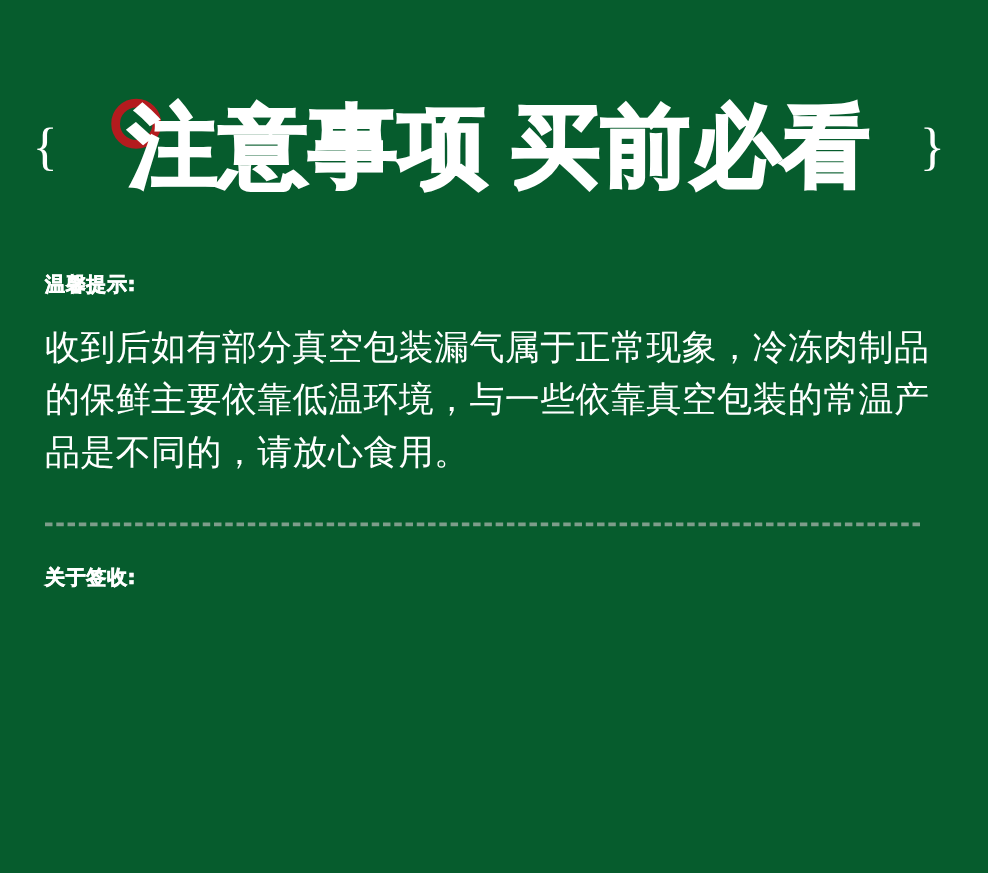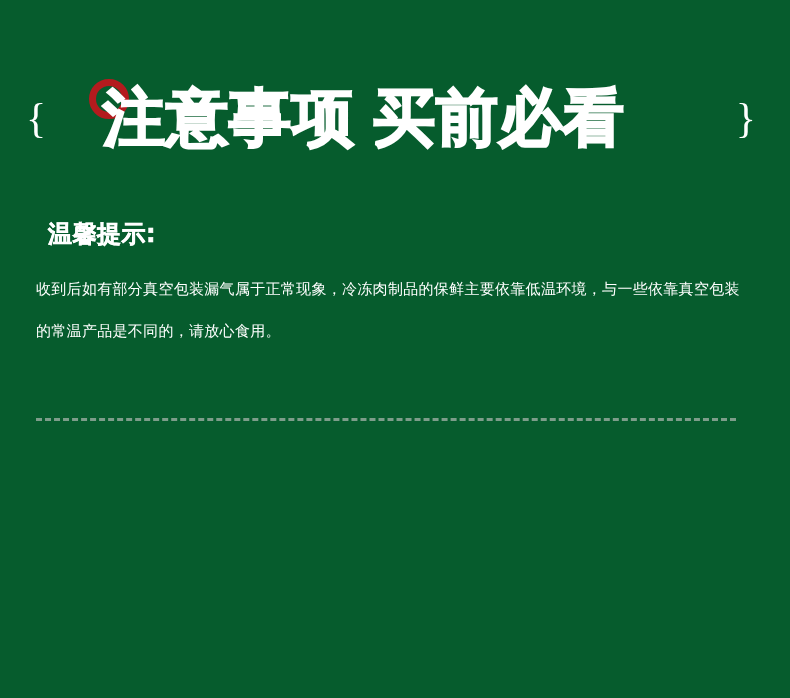--- a/index.html
+++ b/index.html
@@ -57,52 +57,52 @@
     border-radius: 50%;
     box-sizing: border-box;
   }
 
   .title-text {
     position: absolute;
     left: 103px;
     top: 50%;
     transform: translateY(-50%);
     color: #ffffff;
-    font-size: 62px;
+    font-size: 71px;
     font-weight: 700;
     letter-spacing: 1px;
     line-height: 1.05;
     white-space: nowrap;
     font-family: "DejaVu Sans", "Liberation Sans", sans-serif;
     -webkit-text-stroke: 2.2px #ffffff;
   }
   .title-gap { display: inline-block; width: 18px; }
 
   
   .section {
     position: absolute;
     left: 36px;
     width: 716px;
   }
   .section-tips    { top: 218px; }
   .section-receipt { top: 452px; }
 
   .section-heading {
     color: #ffffff;
-    font-size: 24px;
+    font-size: 16px;
     font-weight: 700;
     letter-spacing: 0.5px;
-    margin: 0 0 18px 12px;
+    margin: 0 0 18px 0;
     font-family: "DejaVu Sans", "Liberation Sans", sans-serif;
     -webkit-text-stroke: 0.5px #ffffff;
   }
 
   .section-body {
     color: #ffffff;
-    font-size: 15px;
+    font-size: 28px;
     font-weight: 400;
     line-height: 42px;
     margin: 0;
     letter-spacing: 0.3px;
     font-family: Liberation Sans, sans-serif;
     text-align: left;
   }
 
   .highlight-warning {
     color: #f3e312;
@@ -138,15 +138,16 @@
   </div>
 
   <div class="section section-tips">
     <h2 class="section-heading">温馨提示:</h2>
     <p class="section-body">收到后如有部分真空包装漏气属于正常现象，冷冻肉制品的保鲜主要依靠低温环境，与一些依靠真空包装的常温产品是不同的，请放心食用。</p>
   </div>
 
   <div class="divider"></div>
 
   <div class="section section-receipt">
+    <h2 class="section-heading">关于签收:</h2>
   </div>
 
 </div>
 
 </body></html>

